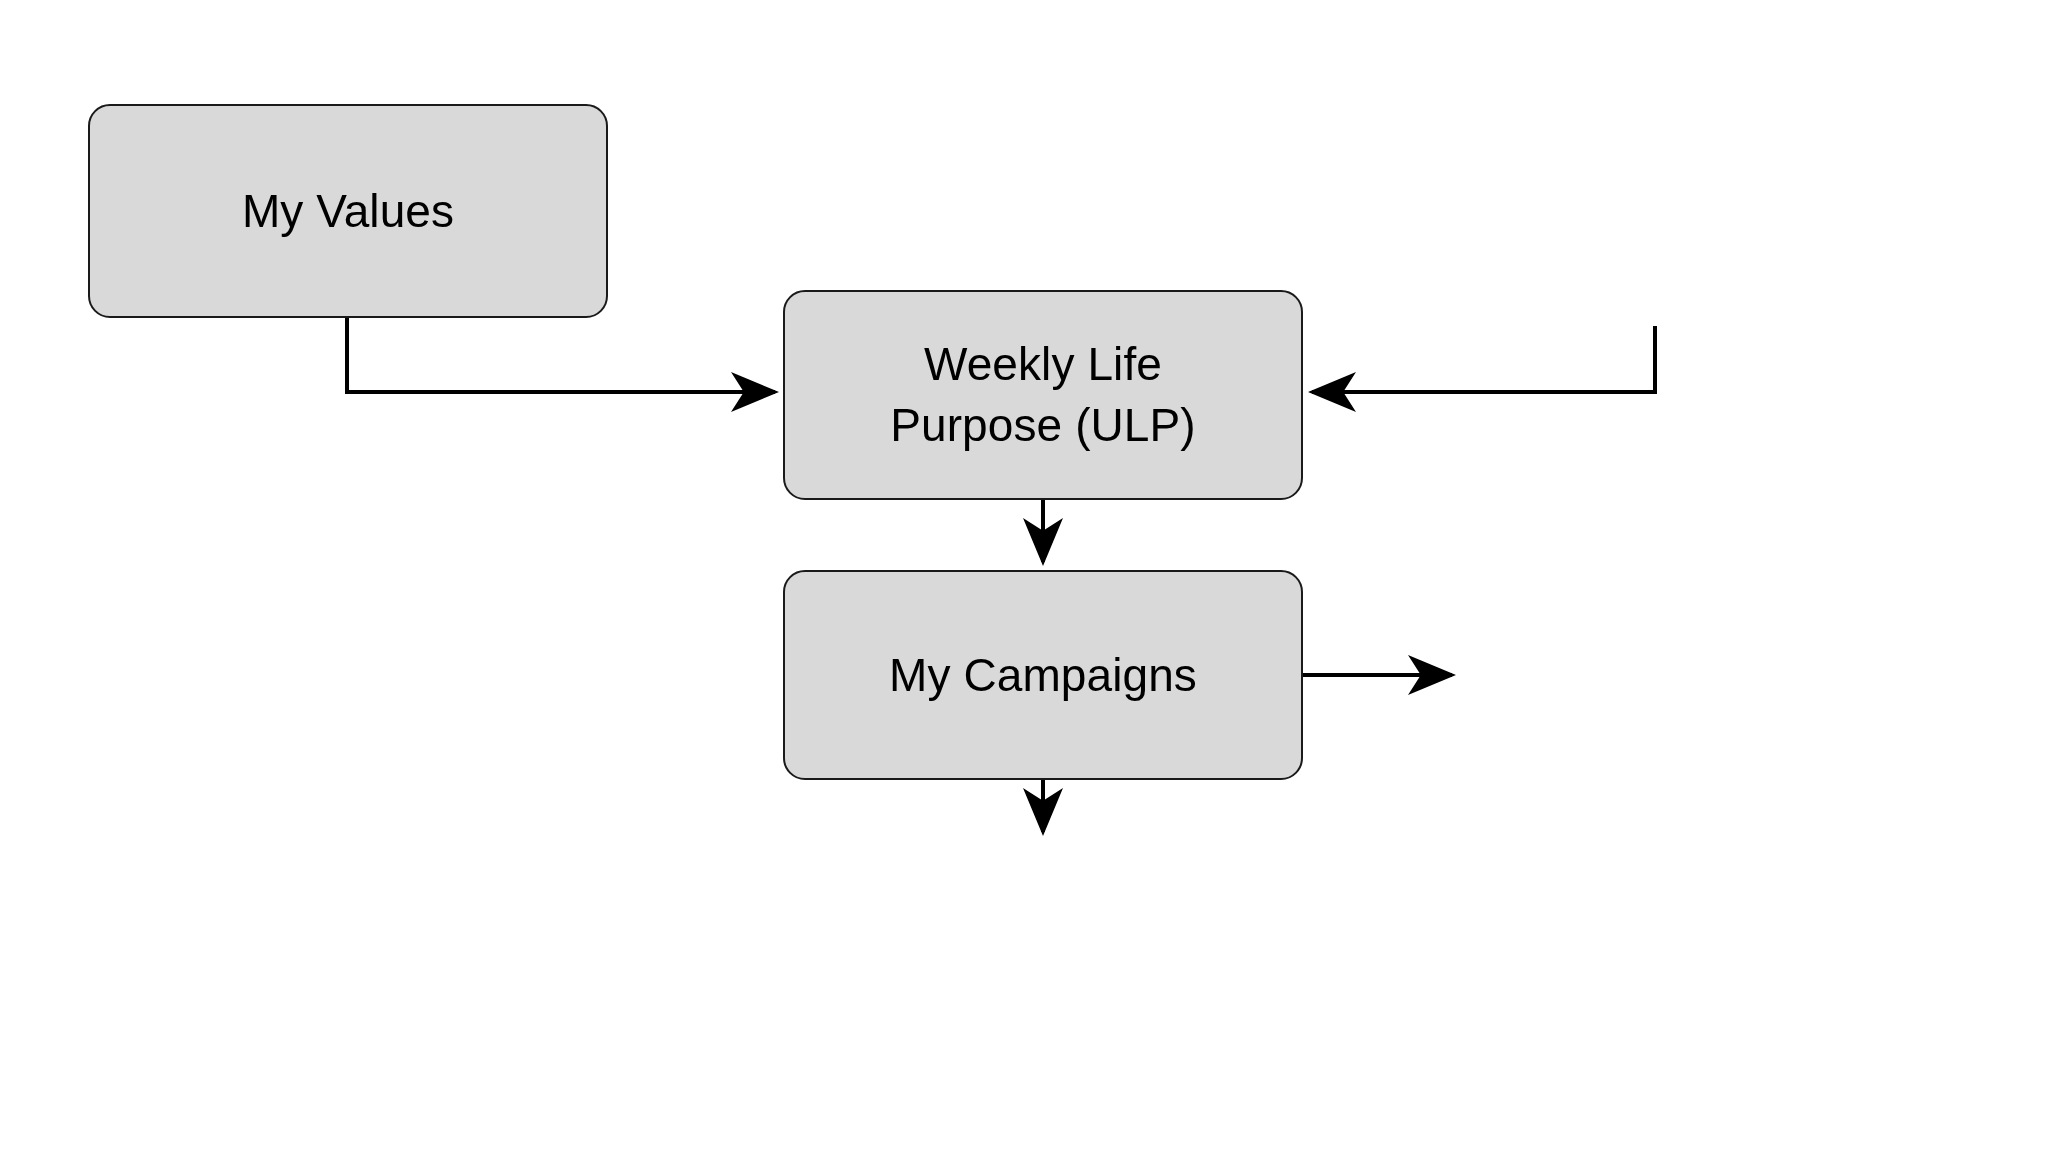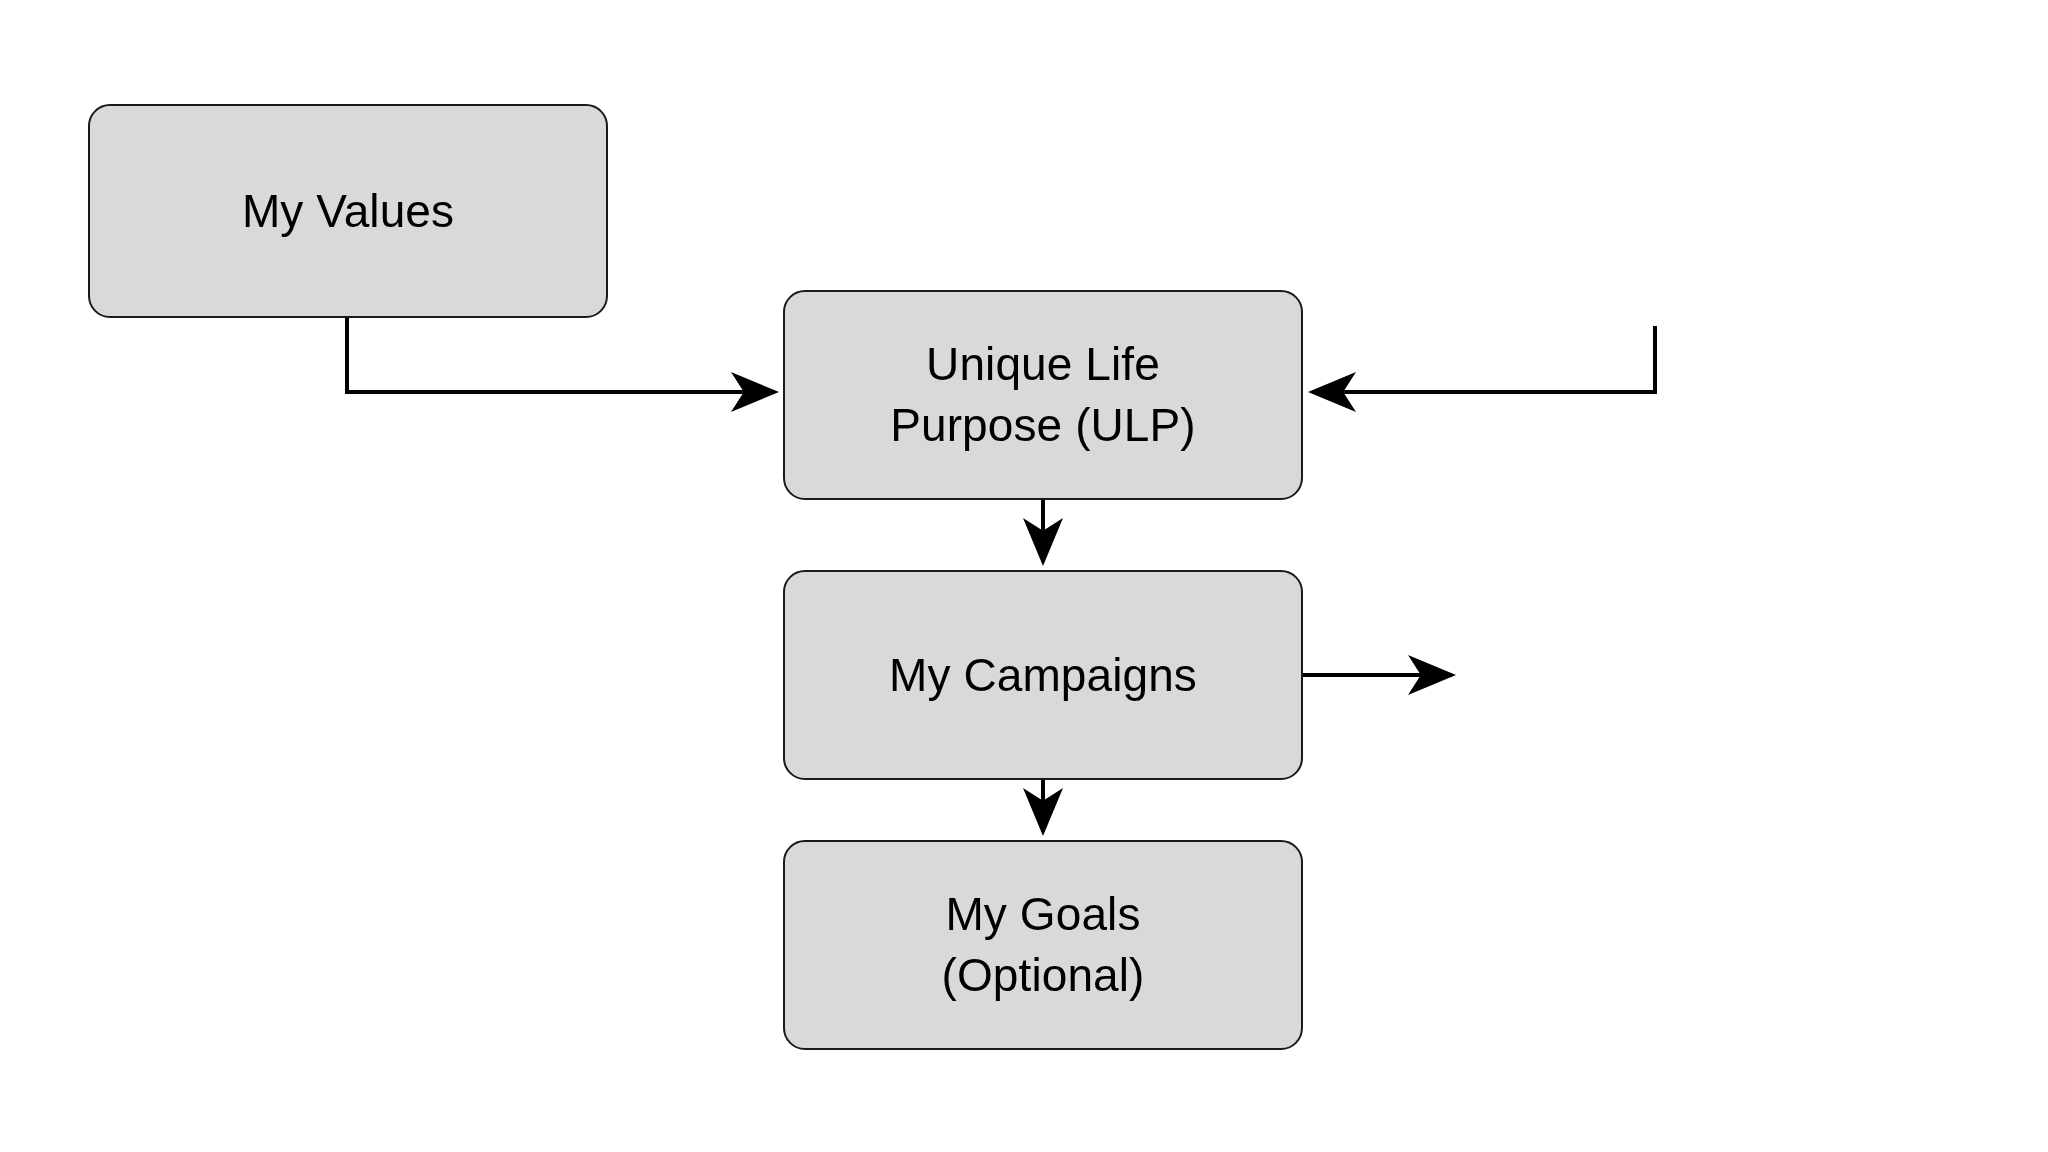--- a/index.html
+++ b/index.html
@@ -92,27 +92,23 @@
       <path d="M 1043 780 L 1043 832" fill="none" stroke="#000000" stroke-width="4" marker-end="url(#arrow)"></path>
     </g>
   </svg>
 
   <div class="node" id="node-my-values">
     <span class="label">My Values</span>
   </div>
 
 
   <div class="node" id="node-ulp">
-    <span class="label">Unique Life
+    <span class="label">Weekly Life
 Purpose (ULP)</span>
   </div>
 
   <div class="node" id="node-my-campaigns">
     <span class="label">My Campaigns</span>
   </div>
 
 
-  <div class="node" id="node-my-goals">
-    <span class="label">My Goals
-(Optional)</span>
-  </div>
 
 </div>
 
 </body></html>

